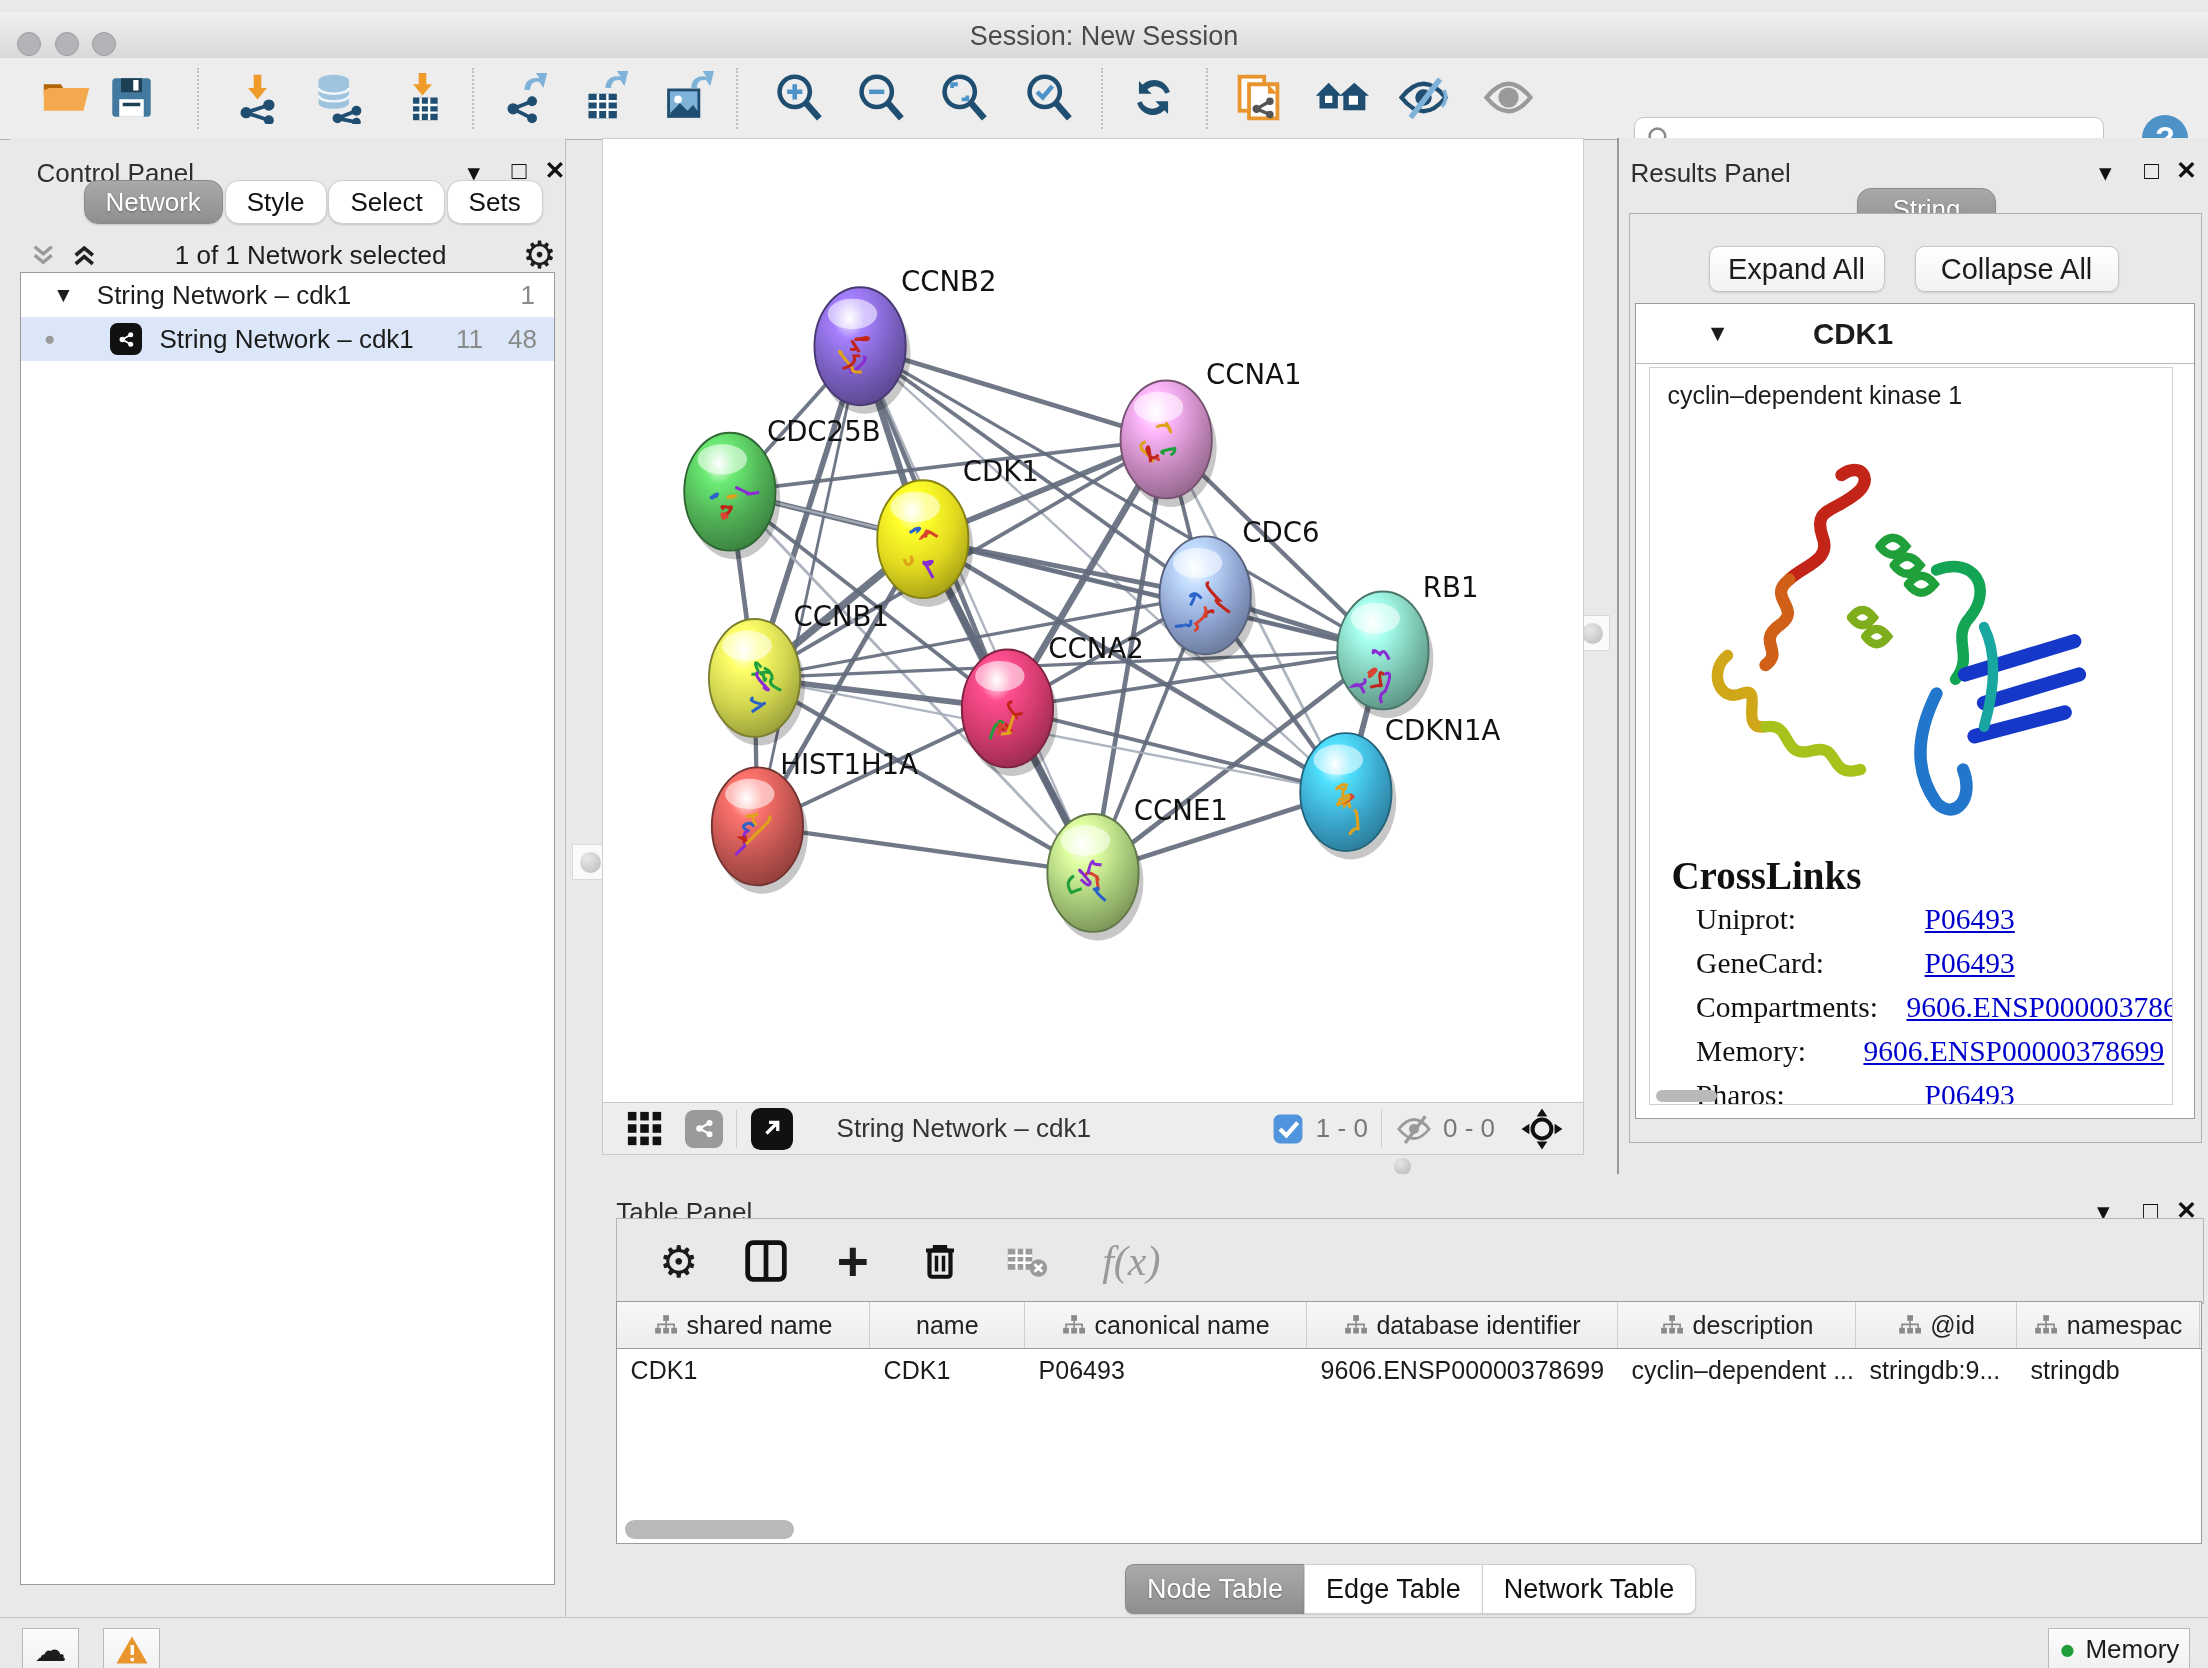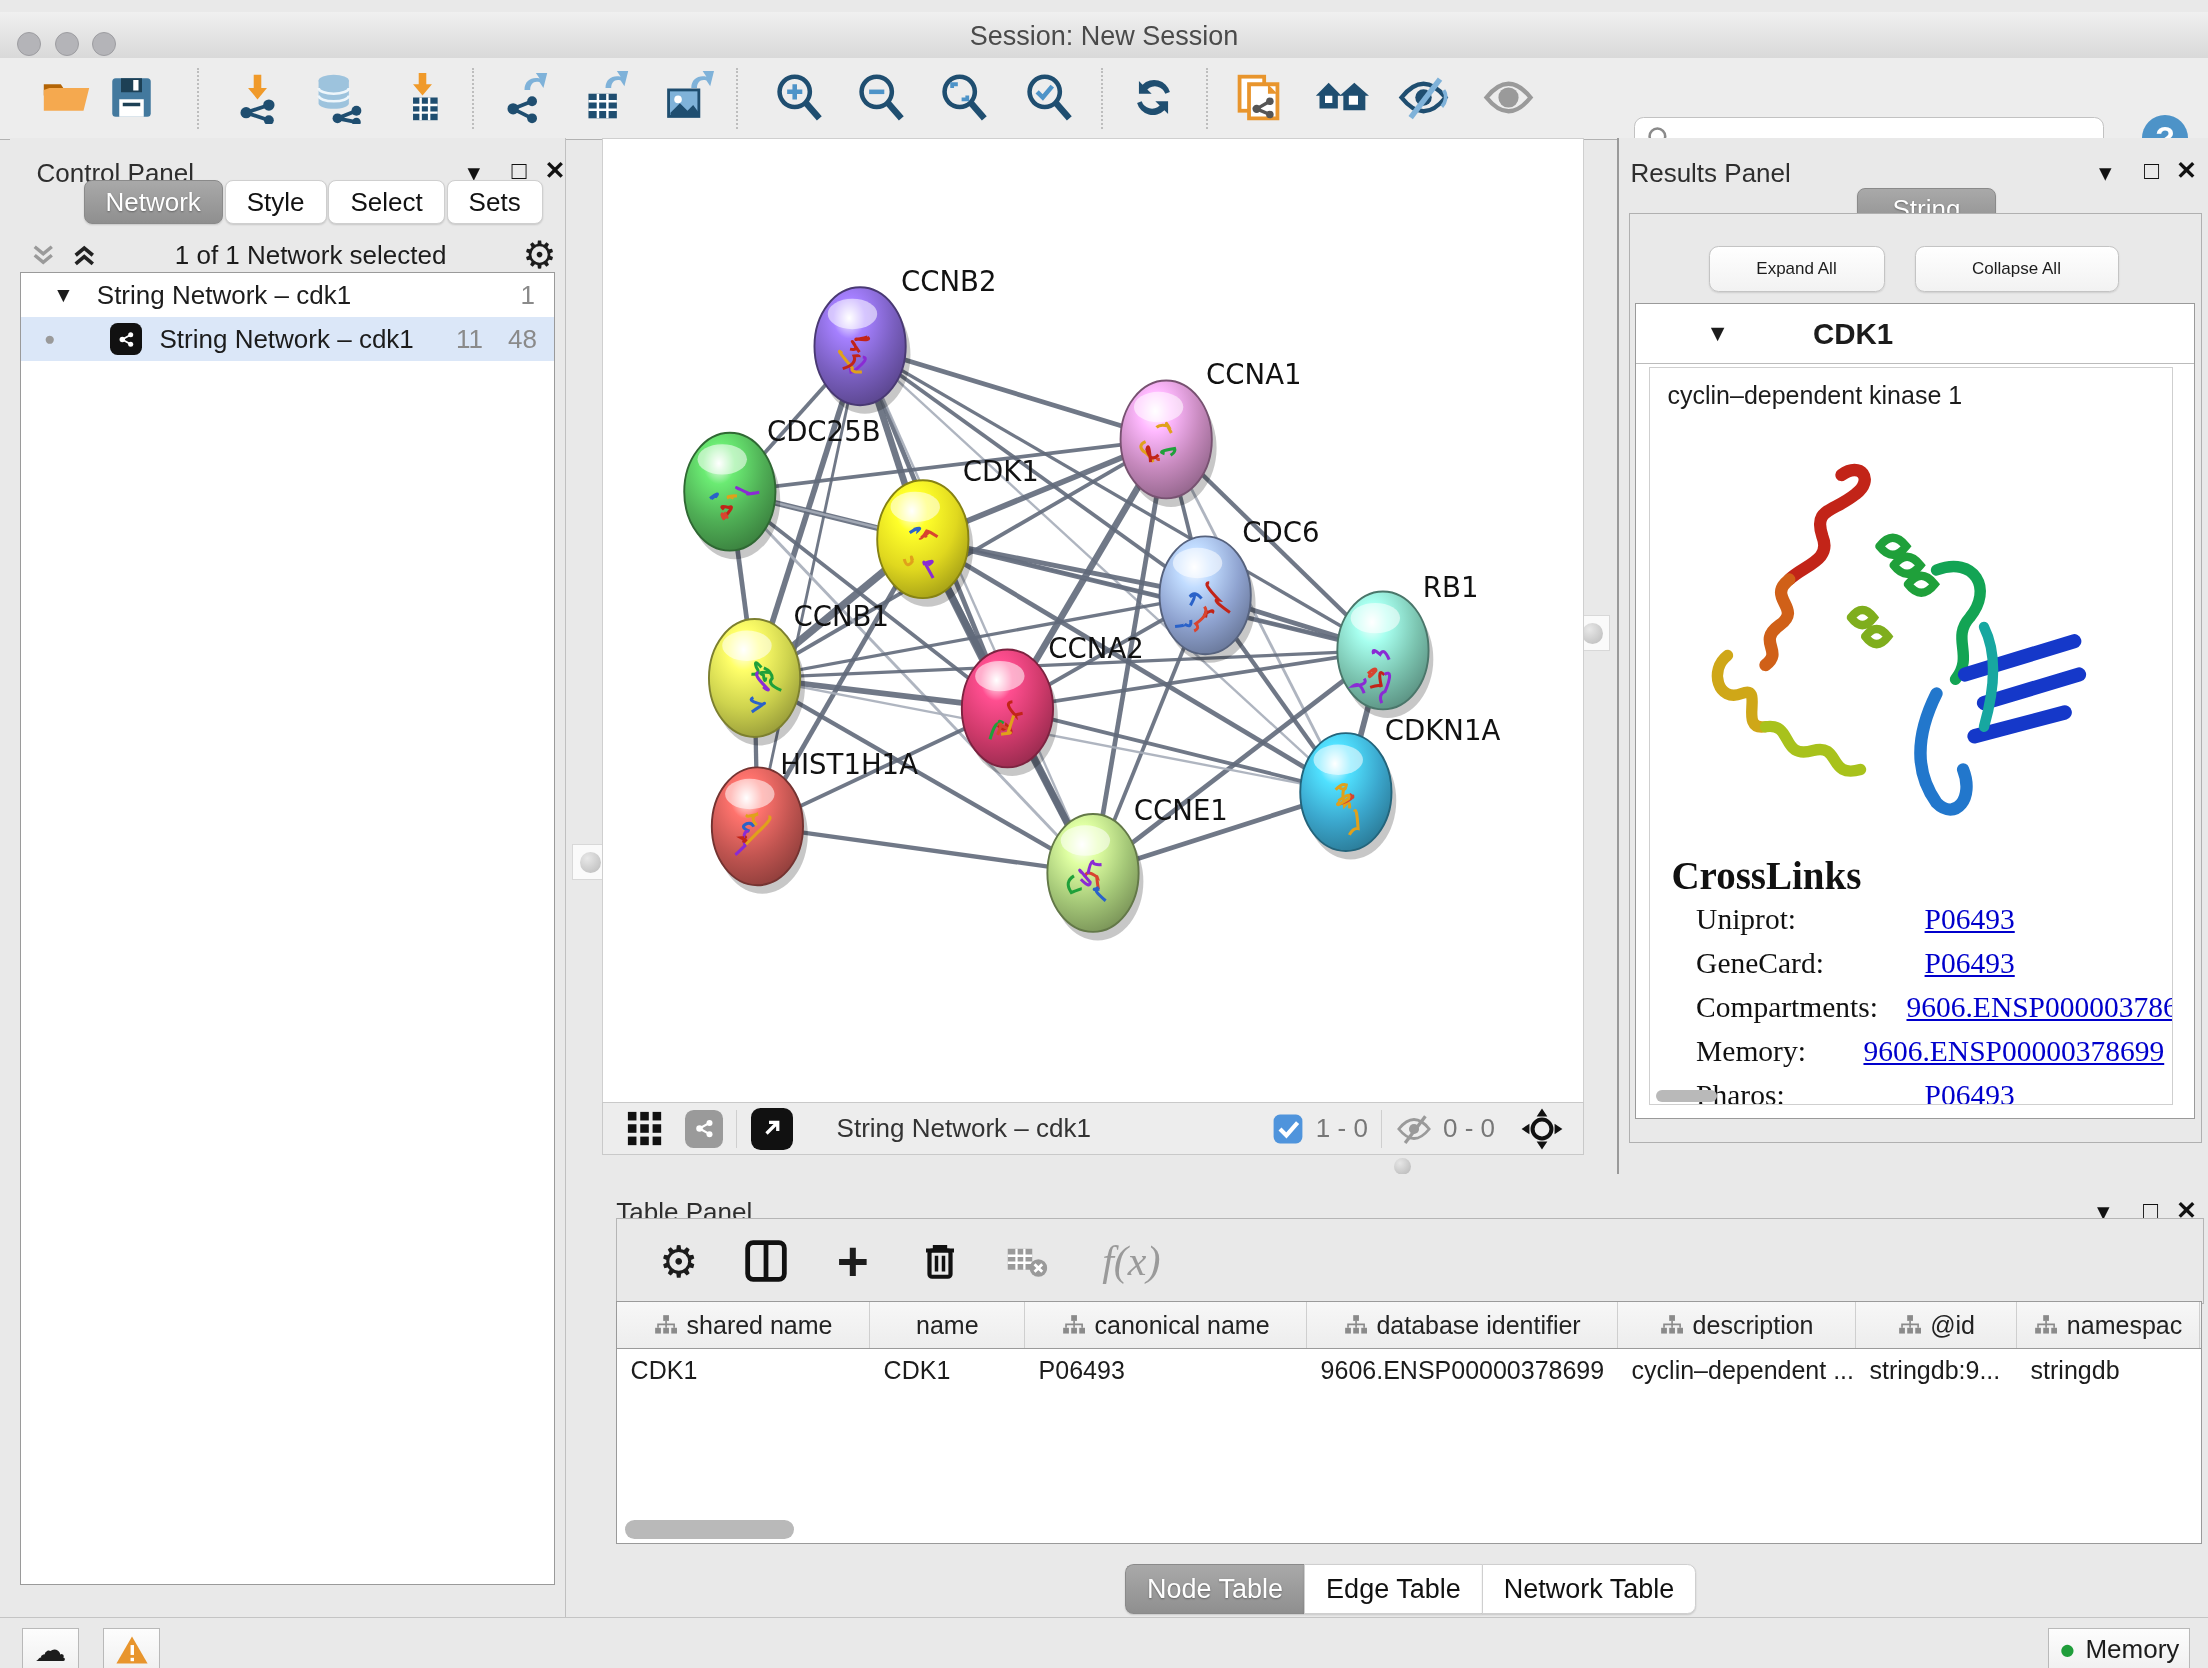--- a/index.html
+++ b/index.html
@@ -24,21 +24,21 @@
     background:#fff;border:1.9px solid #c2c2c2;border-radius:9.5px;display:flex;
     align-items:center;padding-left:11.4px;box-sizing:border-box;}
   .searchbox input{border:none;outline:none;font-size:25px;width:399px;
     font-family:"Liberation Sans",sans-serif;background:transparent;}
   .helpbtn{position:absolute;left:2142px;top:57px;width:46px;height:46px;border-radius:50%;
     background:#4d93c8;color:#fff;font-size:32px;font-weight:bold;display:flex;
     align-items:center;justify-content:center;}
   
   .ptitle{font-size:26px;color:#2e2e2e;}
   .wctrl{font-size:25px;color:#111;}
-  .tabbtn{height:42px;border-radius:8px;display:inline-flex;align-items:center;
+  .tabbtn{height:42px;border-radius:14px;display:inline-flex;align-items:center;
     justify-content:center;font-size:26px;padding:0 21px;background:#fff;
     border:1px solid #cfcfcf;color:#111;box-shadow:0 1px 1.9px rgba(0,0,0,.15);}
   .tabbtn.sel{background:linear-gradient(#a9a9a9,#8f8f8f);color:#fff;border-color:#8a8a8a;
     text-shadow:0 1px 1.9px rgba(0,0,0,.35);}
   
   .ctrl-panel{left:9.5px;top:126px;width:555px;height:1479px;background:#e9e9e9;
     border-right:1px solid #c0c0c0;}
   .netlist{position:absolute;left:10.5px;top:134px;width:533px;height:1311px;background:#fff;
     border:1.9px solid #9a9a9a;}
   .nrow{position:relative;height:44px;display:flex;align-items:center;font-size:26px;}
@@ -55,21 +55,21 @@
   .grip{width:34px;height:34px;background:#fafafa;border:1px solid #d8d8d8;
     display:flex;align-items:center;justify-content:center;position:absolute;}
   .grip i{width:21px;height:21px;border-radius:50%;
     background:radial-gradient(circle at 35% 30%,#e8e8e8,#b9b9b9);display:block;}
   
   .results{left:1617px;top:126px;width:592px;height:1036px;background:#e9e9e9;
     border-left:2.9px double #9a9a9a;}
   .res-box{position:absolute;left:9.5px;top:75px;width:571px;height:928px;
     background:#e9e9e9;border:1.9px solid #b0b0b0;}
   .btn{background:linear-gradient(#ffffff,#f2f2f2);border:1px solid #c4c4c4;
-    border-radius:9.5px;font-size:17px;display:inline-flex;align-items:center;
+    border-radius:9.5px;font-size:29px;display:inline-flex;align-items:center;
     justify-content:center;box-shadow:0 1px 1.9px rgba(0,0,0,.12);}
   .inner-white{position:absolute;left:5.7px;top:89px;right:5.7px;bottom:23px;background:#fff;
     border:1.9px solid #9a9a9a;}
   .gene-hdr{height:59px;border-bottom:1.9px solid #bbb;display:flex;align-items:center;}
   .crosslinks{font-family:"Liberation Serif",serif;font-size:29.5px;color:#111;}
   .crosslinks a{color:#0000cc;text-decoration:underline;}
   .clrow{display:flex;height:44px;align-items:center;}
   .clrow .cl-label{width:200px;padding-left:38px;}
   
   .table-panel{left:602px;top:1162px;width:1606px;height:443px;background:#e9e9e9;}

